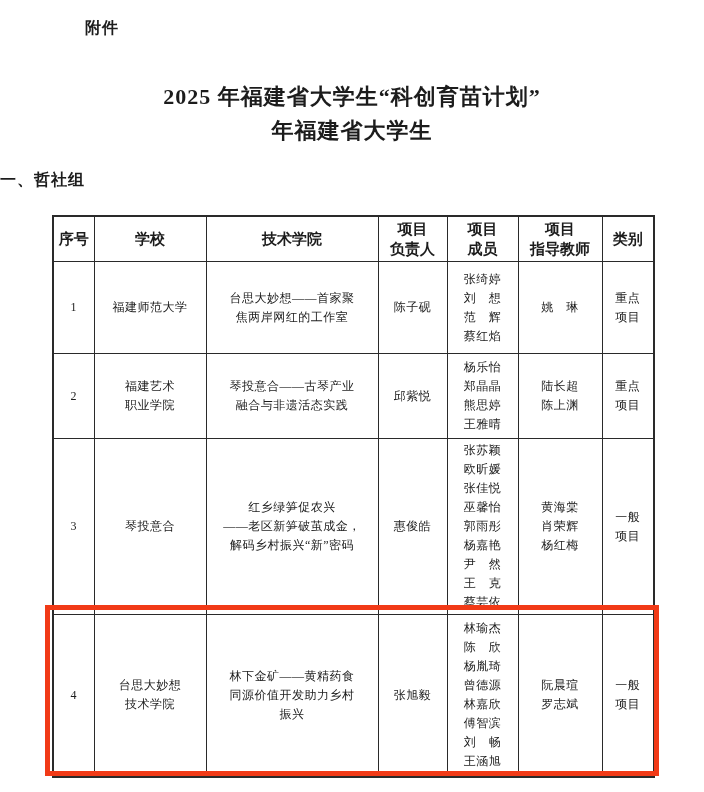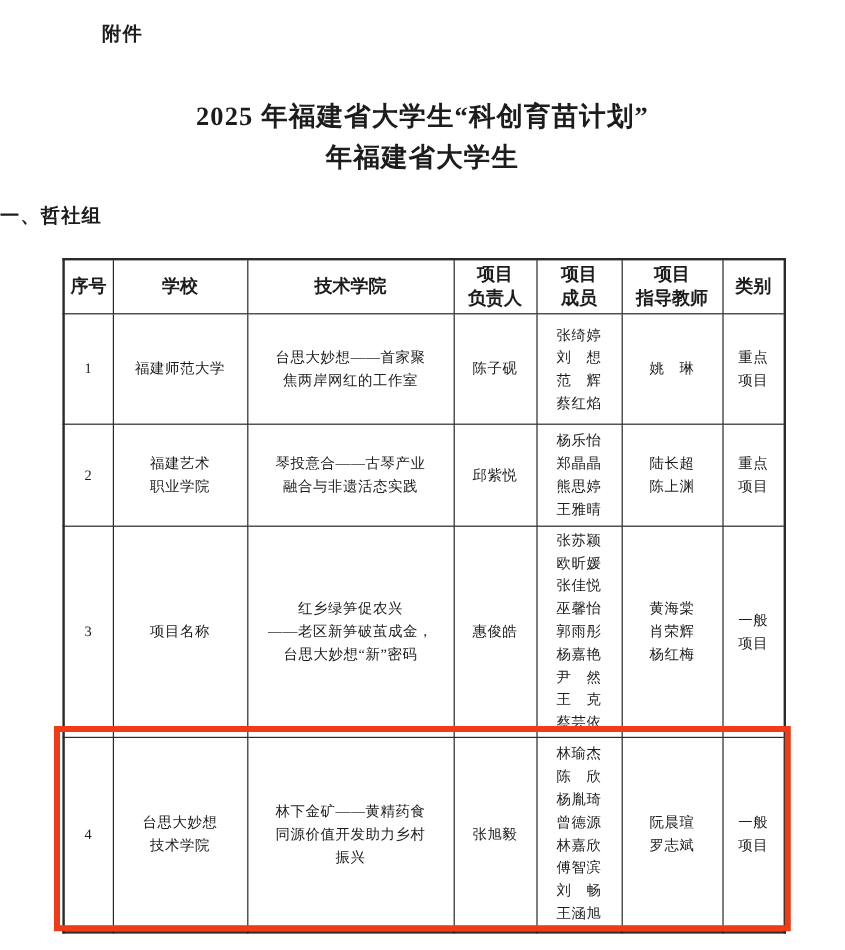--- a/index.html
+++ b/index.html
@@ -133,24 +133,24 @@
 郑晶晶
 熊思婷
 王雅晴</td>
           <td>陆长超
 陈上渊</td>
           <td>重点
 项目</td>
         </tr>
         <tr>
           <td>3</td>
-          <td>项目名称</td>
+          <td>琴投意合</td>
           <td>红乡绿笋促农兴
 ——老区新笋破茧成金，
-台思大妙想“新”密码</td>
+解码乡村振兴“新”密码</td>
           <td>惠俊皓</td>
           <td>张苏颖
 欧昕媛
 张佳悦
 巫馨怡
 郭雨彤
 杨嘉艳
 尹　然
 王　克
 蔡芸依</td>

